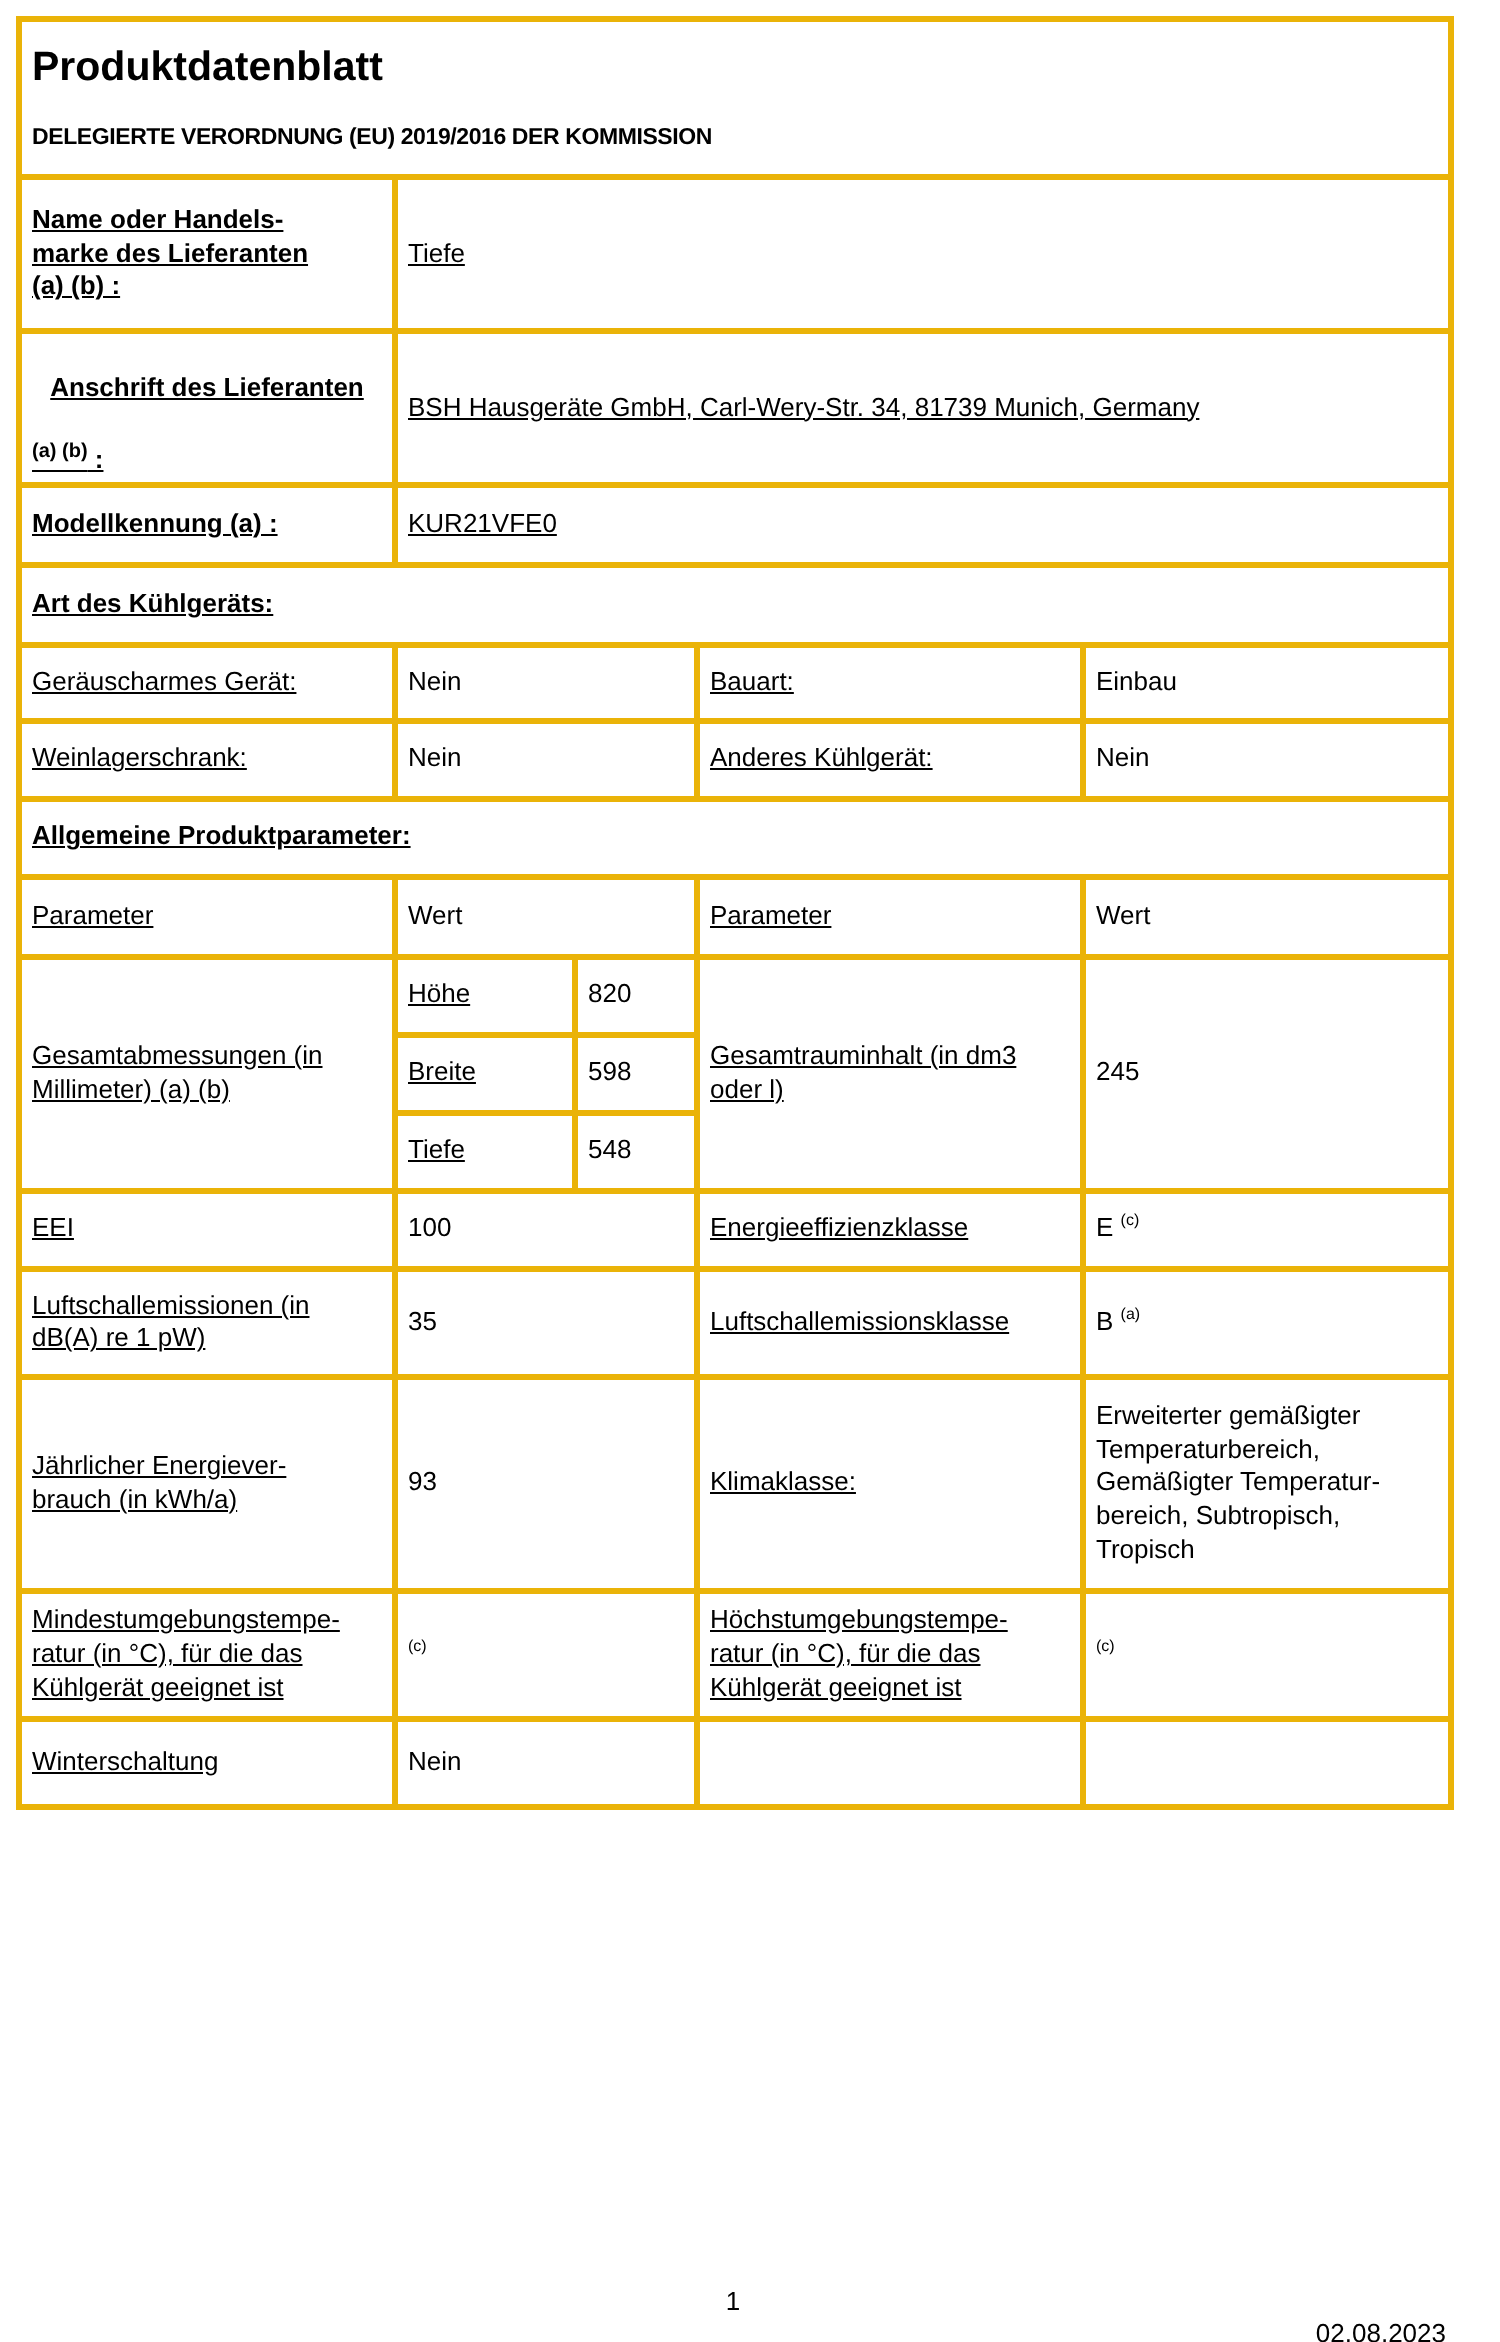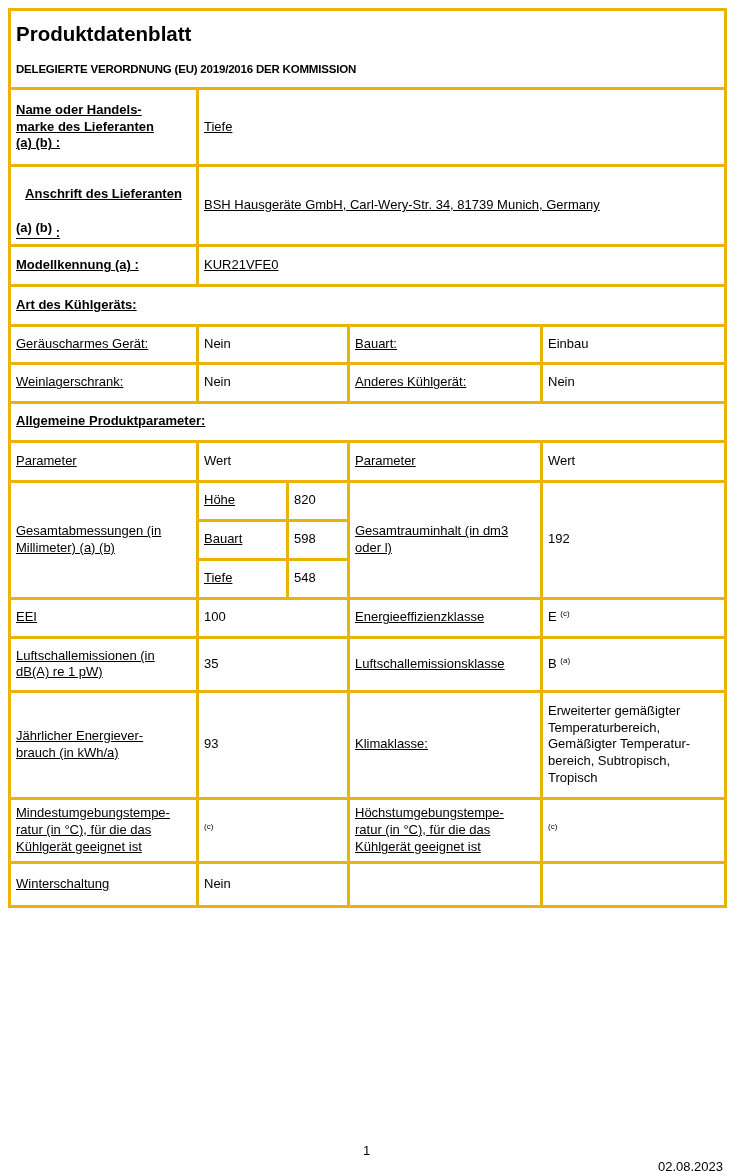--- a/index.html
+++ b/index.html
@@ -32,21 +32,21 @@
     vertical-align: middle;
     overflow: hidden;
   }
   .lbl { text-align: left; white-space: pre-line; text-decoration: underline; }
   .bold { font-weight: bold; }
   .ctr { white-space: pre-line; }
   .title-cell { vertical-align: top; padding: 9px 5px 6px 5px; }
   .doc-title { font-size: 20.5px; font-weight: bold; margin: 0; letter-spacing: 0; }
   .doc-subtitle { font-size: 11.5px; font-weight: bold; margin: 15px 0 0 0; letter-spacing: -0.2px; }
   sup.note { font-size: 8px; font-weight: normal; vertical-align: super; line-height: 0; }
-  .sup-line sup { font-size: 13px; font-weight: bold; }
+  .sup-line sup { font-size: 10px; font-weight: bold; }
   .blk { display: block; text-align: center; }
 
   
   .r-title    { height: 79px; }
   .r-supplier { height: 77px; }
   .r-address  { height: 53px; }
   .r-model    { height: 40px; }
   .r-sect     { height: 40px; }
   .r-std      { height: 38px; }
   .r-std2     { height: 39px; }
@@ -149,24 +149,24 @@
       <td class="ctr">Wert</td>
     </tr>
 
     <tr class="r-dim">
       <td rowspan="3" class="lbl">Gesamtabmessungen (in
 Millimeter) (a) (b)</td>
       <td class="lbl">Höhe</td>
       <td class="ctr">820</td>
       <td rowspan="3" class="lbl">Gesamtrauminhalt (in dm3
 oder l)</td>
-      <td rowspan="3" class="ctr">192</td>
+      <td rowspan="3" class="ctr">245</td>
     </tr>
     <tr class="r-dim">
-      <td class="lbl">Bauart</td>
+      <td class="lbl">Breite</td>
       <td class="ctr">598</td>
     </tr>
     <tr class="r-dim">
       <td class="lbl">Tiefe</td>
       <td class="ctr">548</td>
     </tr>
 
     <tr class="r-eei">
       <td class="lbl">EEI</td>
       <td colspan="2" class="ctr">100</td>

